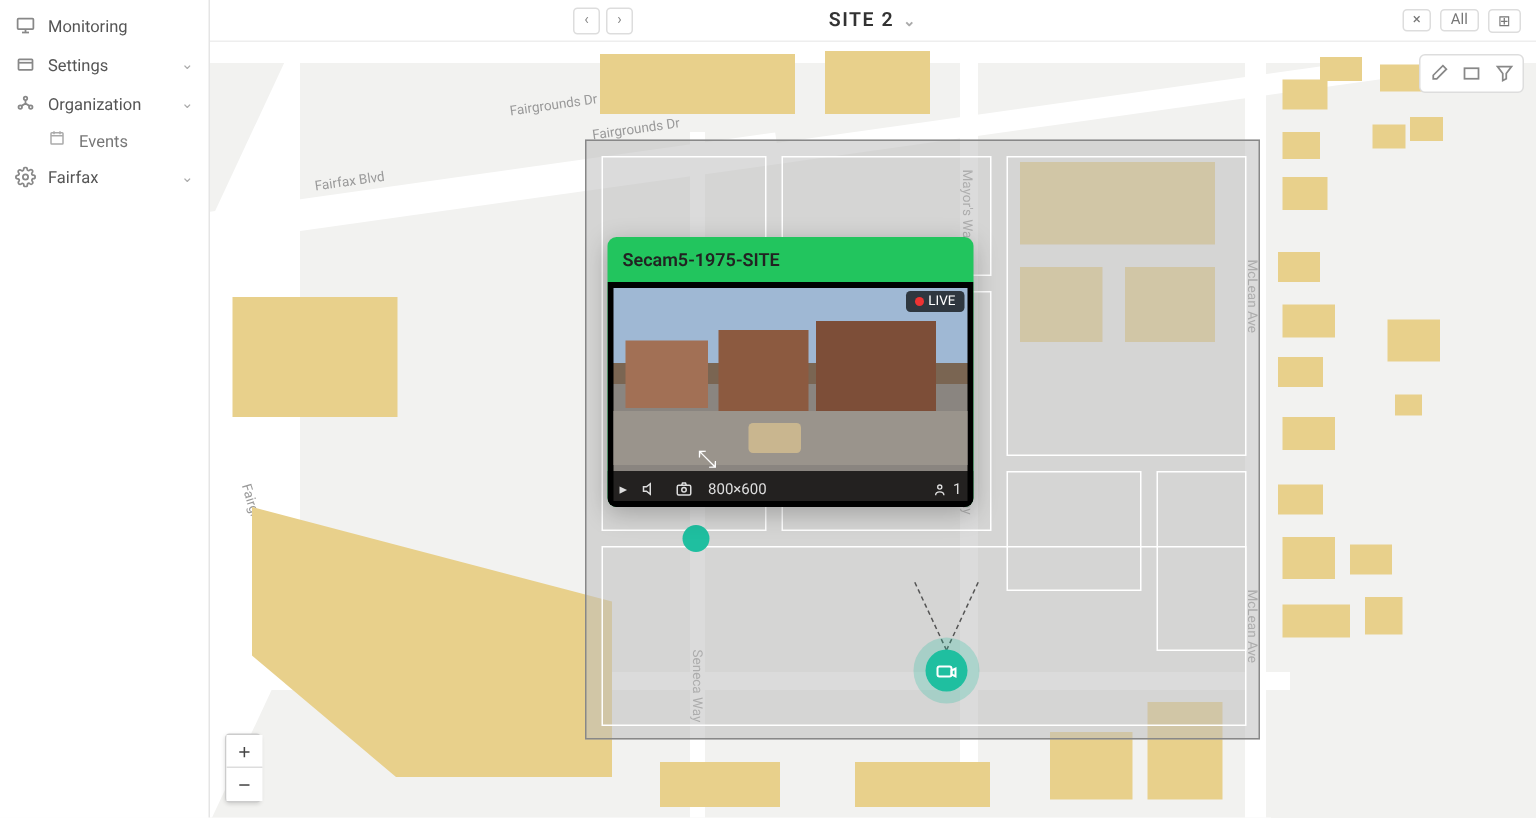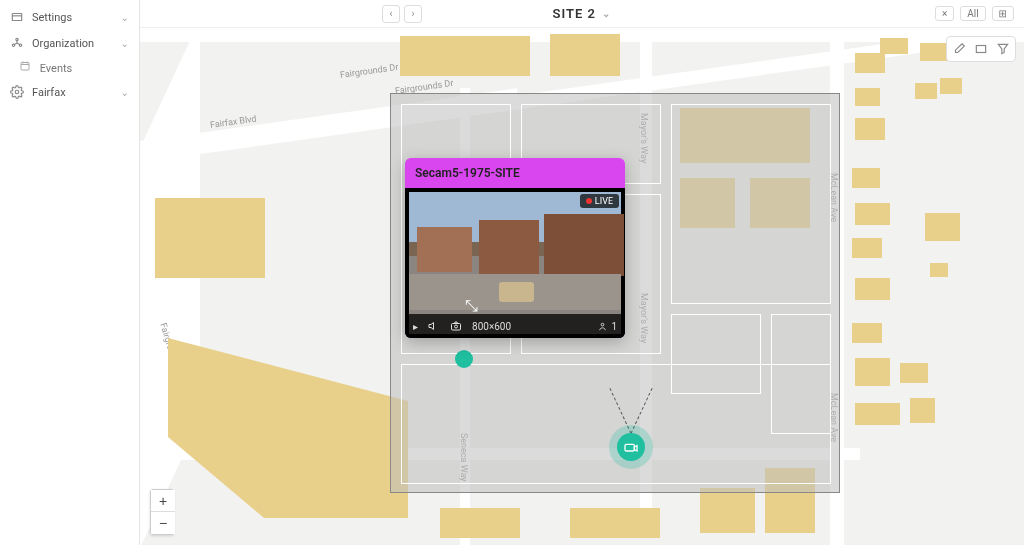--- a/index.html
+++ b/index.html
@@ -3,21 +3,21 @@
 <meta charset="utf-8">
 <style>
   * { box-sizing: border-box; margin: 0; padding: 0; }
   html, body { width: 1024px; height: 545px; font-family: -apple-system, BlinkMacSystemFont, "Segoe UI", Roboto, sans-serif; overflow: hidden; background: #fff; }
 
   
   .sidebar { position: absolute; left: 0; top: 0; width: 140px; height: 545px; background: #fff; border-right: 1px solid #e5e5e5; padding: 4px 0; }
   .side-item { display: flex; align-items: center; padding: 6px 10px; font-size: 11px; color: #555; cursor: pointer; gap: 8px; }
   .side-item .ic { width: 14px; height: 14px; display: flex; align-items: center; justify-content: center; color: #888; }
   .side-item .chev { margin-left: auto; color: #aaa; font-size: 10px; }
-  .side-sub { padding-left: 19px; font-size: 11px; color: #777; padding-top:4px; padding-bottom:4px; cursor:pointer;}
+  .side-sub { padding-left: 32px; font-size: 11px; color: #777; padding-top:4px; padding-bottom:4px; cursor:pointer;}
   .side-sub .ic { width:12px; height:12px; display:inline-flex; margin-right:6px; color:#aaa;}
   .side-item.bold { font-weight:600; color:#333;}
 
   
   .topbar { position: absolute; left: 140px; right: 0; top: 0; height: 28px; background: #fff; display: flex; align-items: center; justify-content: center; gap: 12px; font-size: 12px; color: #333; border-bottom:1px solid #eee;}
   .topbar .nav-btn { width:18px; height:18px; border:1px solid #ddd; border-radius:3px; display:flex;align-items:center;justify-content:center;font-size:10px;color:#888;cursor:pointer;}
   .topbar .site-sel { font-weight:600; font-size:13px; letter-spacing:1px; display:flex;align-items:center;gap:6px; }
   .topbar .site-sel .chev{font-size:10px;color:#aaa;}
   .topbar .right-grp { position:absolute; right:10px; display:flex; gap:6px; align-items:center;}
   .topbar .pill { border:1px solid #ddd; border-radius:3px; padding:1px 6px; font-size:10px; color:#777; cursor:pointer;}
@@ -27,21 +27,21 @@
   .map { position: absolute; left: 140px; top: 28px; right: 0; bottom: 0; background: #f2f2f0; overflow:hidden;}
   .road { position:absolute; background:#fff; }
   .building { position:absolute; background:#e8d08b; }
   .road-label { position:absolute; font-size:9px; color:#999; transform-origin:left center;}
 
   
   .floorplan { position:absolute; left:250px; top:65px; width:450px; height:400px; background:rgba(190,190,190,0.55); border:1px solid #888;}
   .fp-room { position:absolute; border:1px solid #fff; }
 
   
-  .cam-popup { position:absolute; left:265px; top:130px; width:220px; background:#d946ef; border-radius:6px; box-shadow:0 4px 16px rgba(0,0,0,0.25); overflow:hidden;}
+  .cam-popup { position:absolute; left:265px; top:130px; width:244px; background:#22c55e; border-radius:6px; box-shadow:0 4px 16px rgba(0,0,0,0.25); overflow:hidden;}
   .cam-popup .cam-title { font-size:12px; font-weight:600; padding:8px 10px; color:#222;}
   .cam-feed { position:relative; width:100%; height:150px; background:#000;}
   .cam-scene { position:absolute; inset:4px; background:linear-gradient(to bottom, #9fb8d4 0%, #9fb8d4 35%, #7a6552 35%, #7a6552 45%, #8a8580 45%, #8a8580 100%);}
   .bld { position:absolute; background:#9c6f55;}
   .cam-live { position:absolute; top:6px; right:6px; background:rgba(0,0,0,0.7); color:#fff; font-size:9px; padding:2px 6px; border-radius:3px; display:flex;align-items:center;gap:3px;justify-content:center;}
   .cam-live .dot{width:6px;height:6px;border-radius:50%;background:#e33;}
   .cam-controls { position:absolute; left:0; right:0; bottom:0; height:24px; background:rgba(0,0,0,0.75); display:flex; align-items:center; gap:10px; padding:0 8px; color:#ddd; font-size:10px;}
   .cam-controls .ctrl-ic{cursor:pointer;}
   .cam-controls .spacer{flex:1;}
   .cam-controls .people{display:flex;align-items:center;gap:3px;}
@@ -61,20 +61,30 @@
 
   
   .caption { position:absolute; left:50%; transform:translateX(-50%); bottom:30px; font-size:28px; color:#222; font-weight:400; white-space:nowrap;}
 
   svg { display:block; }
 </style>
 </head>
 <body>
 
 <nav class="sidebar">
+  <div class="side-item">
+    <span class="ic">
+        <svg width="14" height="14" viewBox="0 0 24 24" fill="none" stroke="currentColor" stroke-width="2">
+          <rect x="3" y="4" width="18" height="12" rx="1"></rect>
+          <line x1="8" y1="20" x2="16" y2="20"></line>
+          <line x1="12" y1="16" x2="12" y2="20"></line>
+        </svg>
+      </span>
+    <span>Monitoring</span>
+  </div>
   <div class="side-item">
     <span class="ic">
         <svg width="14" height="14" viewBox="0 0 24 24" fill="none" stroke="currentColor" stroke-width="2">
           <rect x="4" y="6" width="16" height="12" rx="1"></rect>
           <line x1="4" y1="10" x2="20" y2="10"></line>
         </svg>
       </span>
     <span>Settings</span>
     <span class="chev">⌄</span>
   </div>

